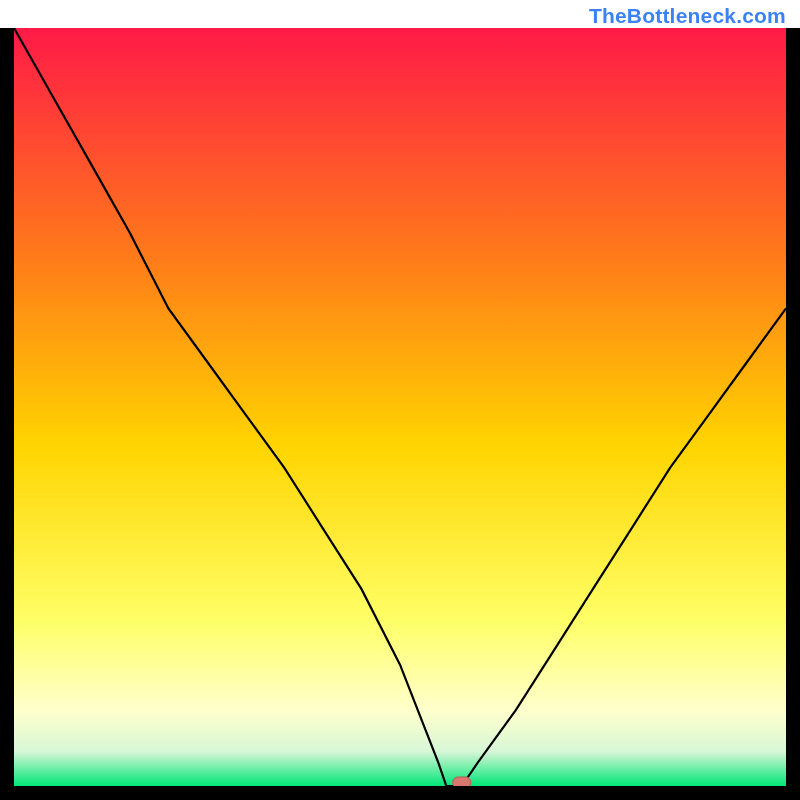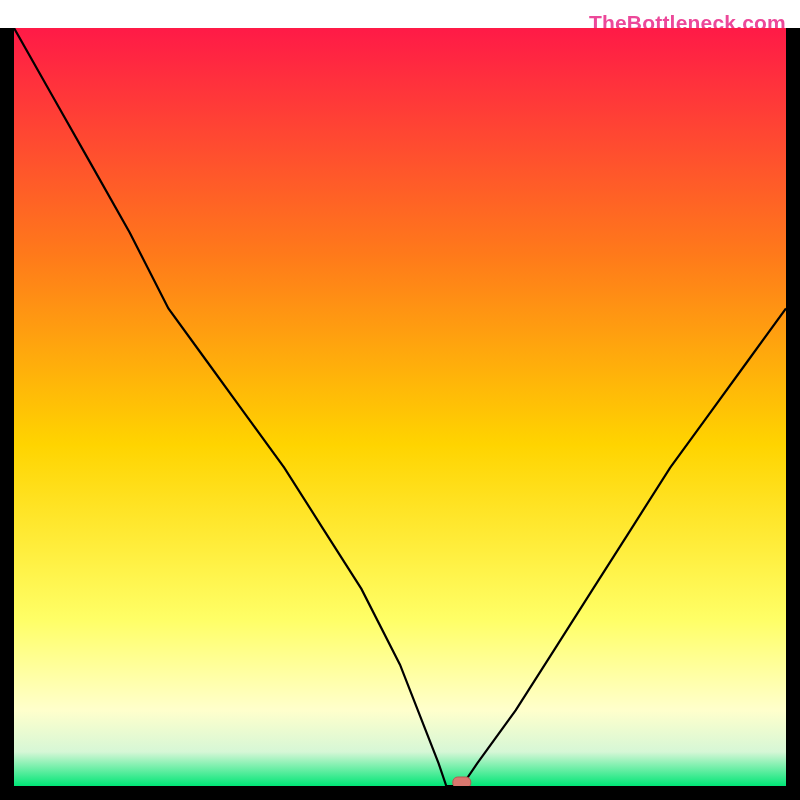--- a/index.html
+++ b/index.html
@@ -9,25 +9,25 @@
     font-family: Arial, Helvetica, sans-serif;
   }
   .frame {
     width: 800px;
     height: 800px;
     position: relative;
     box-sizing: border-box;
   }
   .watermark {
     position: absolute;
-    top: 11px;
+    top: 4px;
     right: 14px;
     font-size: 21px;
     font-weight: bold;
-    color: #ec4899;
+    color: #3b82f6;
     letter-spacing: 0.2px;
   }
   .plot-outer {
     position: absolute;
     left: 0;
     top: 28px;
     width: 800px;
     height: 772px;
     background: #000;
     box-sizing: border-box;

